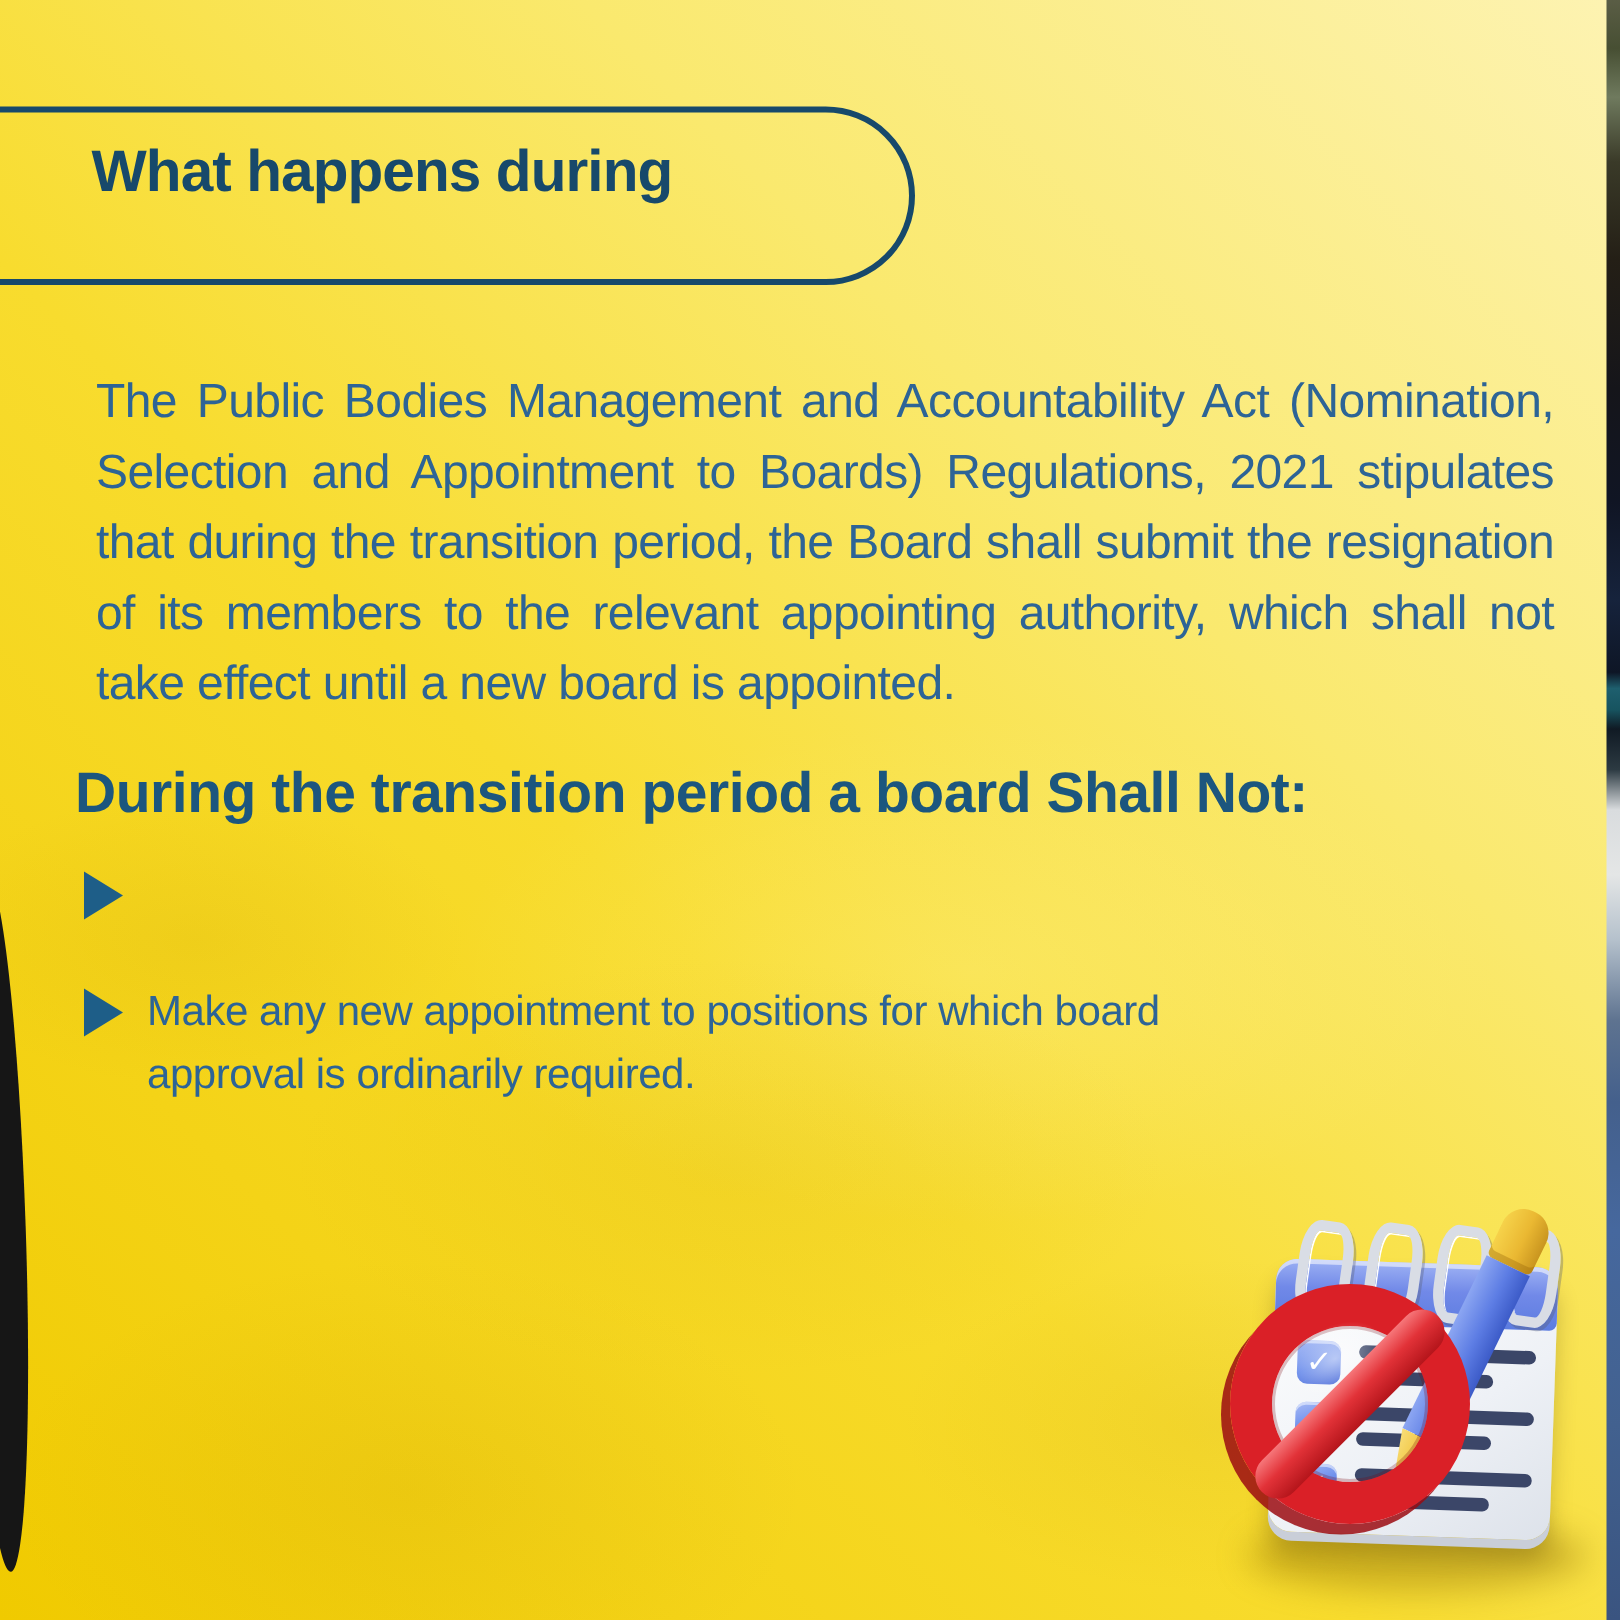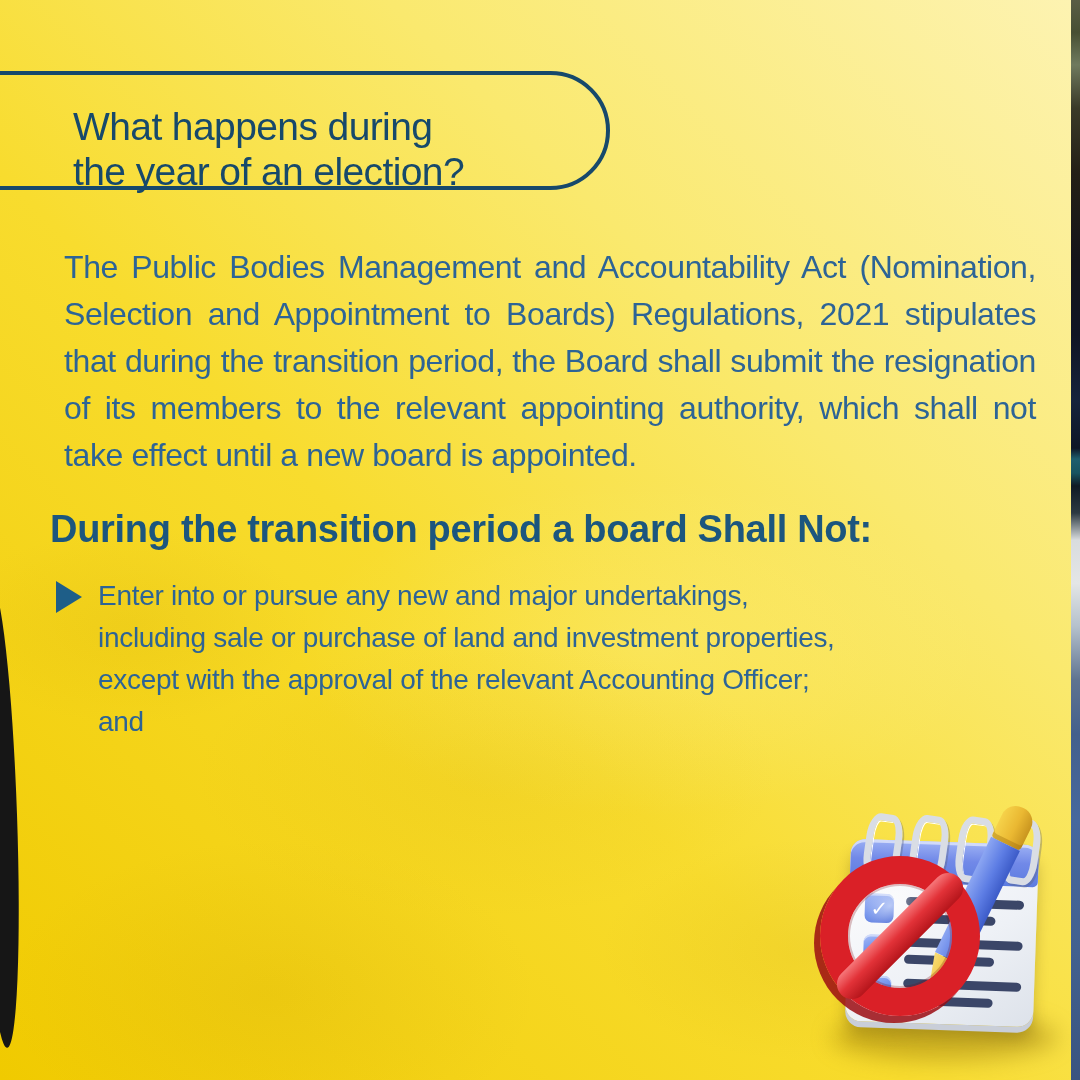--- a/index.html
+++ b/index.html
@@ -46,21 +46,21 @@
       #d9dcde 50%, #e4e6e6 54%, #b5c1cc 58%, #5e7390 63%,
       #44608c 68%, #46689e 76%, #42618f 88%, #3a5480 100%);
   }
   
   .title-box{
     position:absolute;left:-70px;top:71px;width:680px;height:119px;
     border:4px solid var(--navy);border-radius:60px;box-sizing:border-box;
     padding:13px 0 0 123px;
   }
   .title-box h1{
-    margin:16px;font-size:39px;line-height:45px;font-weight:normal;
+    margin:4px;font-size:39px;line-height:45px;font-weight:bold;
     color:var(--navy);letter-spacing:-.6px;
   }
   .title-box h1 span{display:block;}
   
   .content{position:absolute;left:50px;top:230px;width:1000px;z-index:2;}
   .content p{
     margin:14px;font-size:32px;line-height:47px;color:var(--body-blue);
     text-align:justify;letter-spacing:-.4px;
   }
   .content h2{
@@ -147,33 +147,35 @@
 
 <div class="canvas">
   <div class="texture"></div>
 
   <div class="left-silhouette"></div>
   <div class="right-strip"></div>
 
   <div class="title-box">
     <h1>
       <span>What happens during</span>
-      <span>the year of an election?</span>
     </h1>
   </div>
 
   <div class="content">
     <p>The Public Bodies Management and Accountability Act (Nomination, Selection and Appointment to Boards) Regulations, 2021 stipulates that during the transition period, the Board shall submit the resignation of its members to the relevant appointing authority, which shall not take effect until a new board is appointed.</p>
 
     <h2>During the transition period a board Shall Not:</h2>
 
     <div class="bullets">
       <div class="bullet">
         <span class="tri"></span>
-        <div class="btxt">Enter into or pursue any new and major undertakings, including sale or purchase of land and investment properties, except with the approval of the relevant Accounting Officer; and</div>
+      </div>
+      <div class="bullet">
+        <span class="tri"></span>
+        <div class="btxt">Make any new appointment to positions for which board approval is ordinarily required.</div>
       </div>
     </div>
   </div>
 
   <div class="ill">
     <div class="ill-shadow"></div>
 
     <div class="notepad">
       <div class="pad-band">
         <span class="ring r1"></span>

